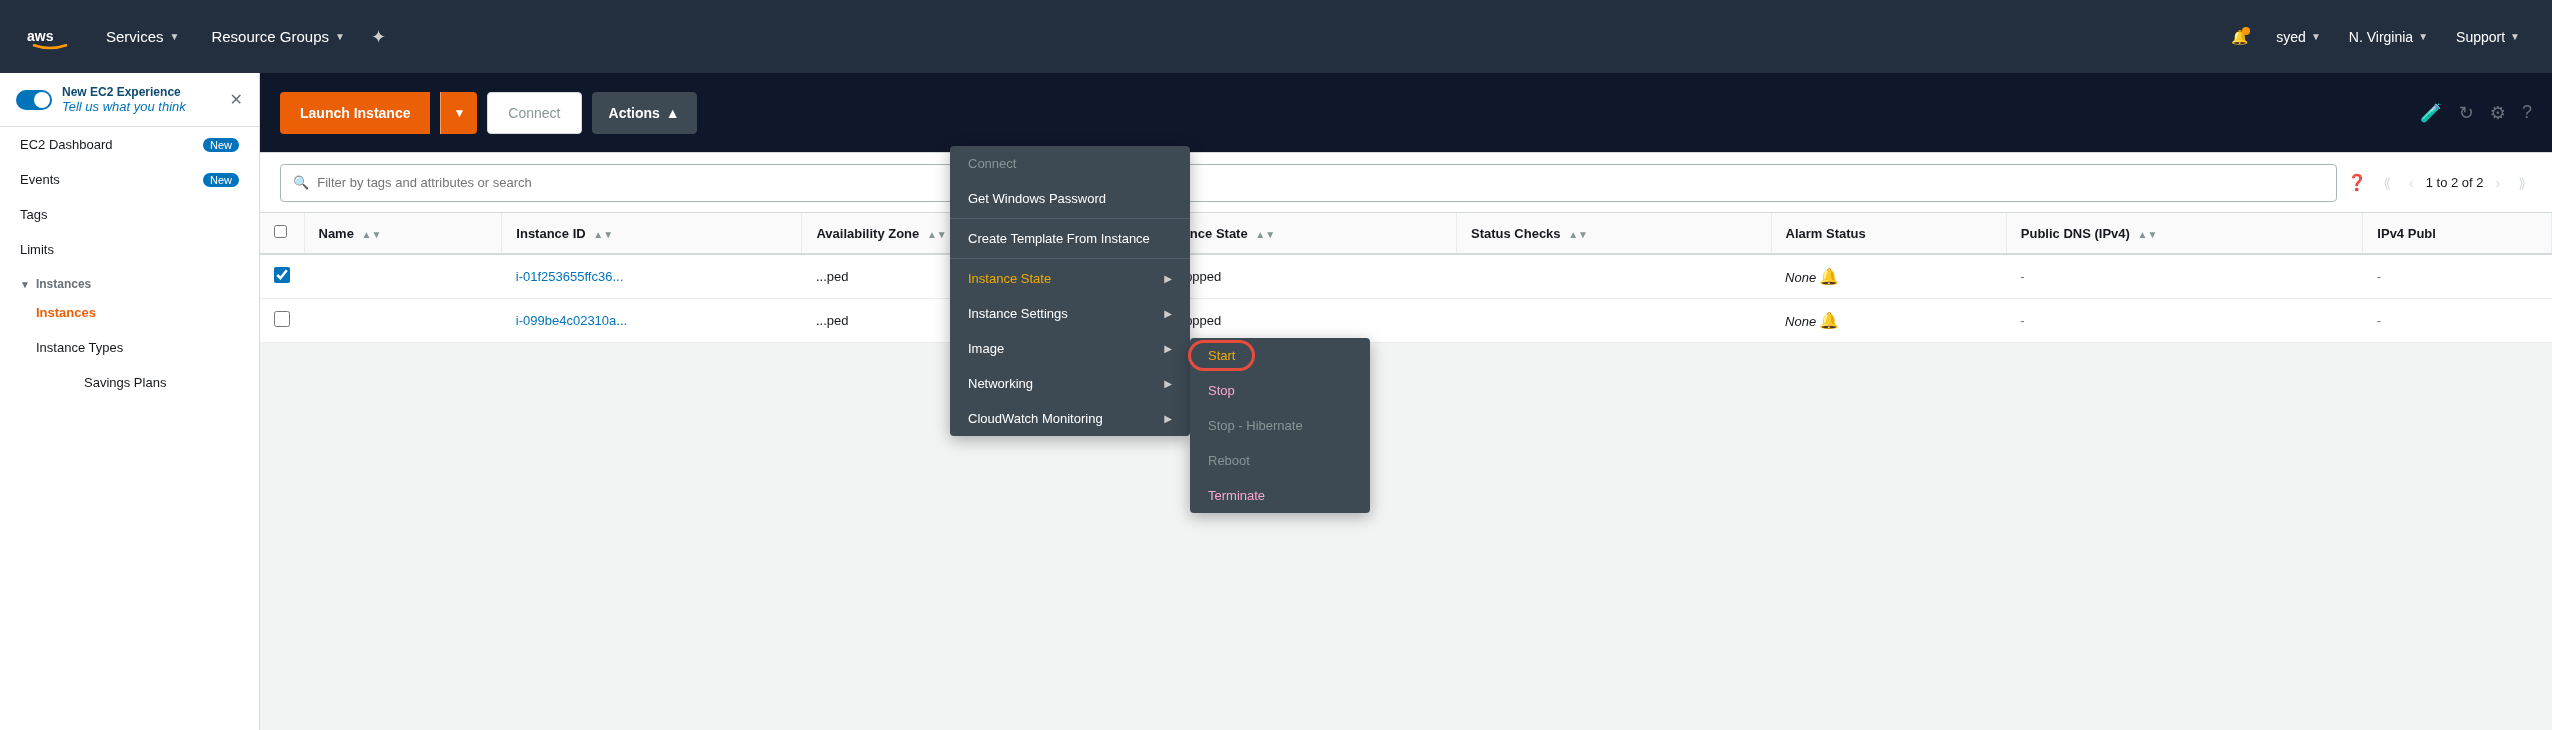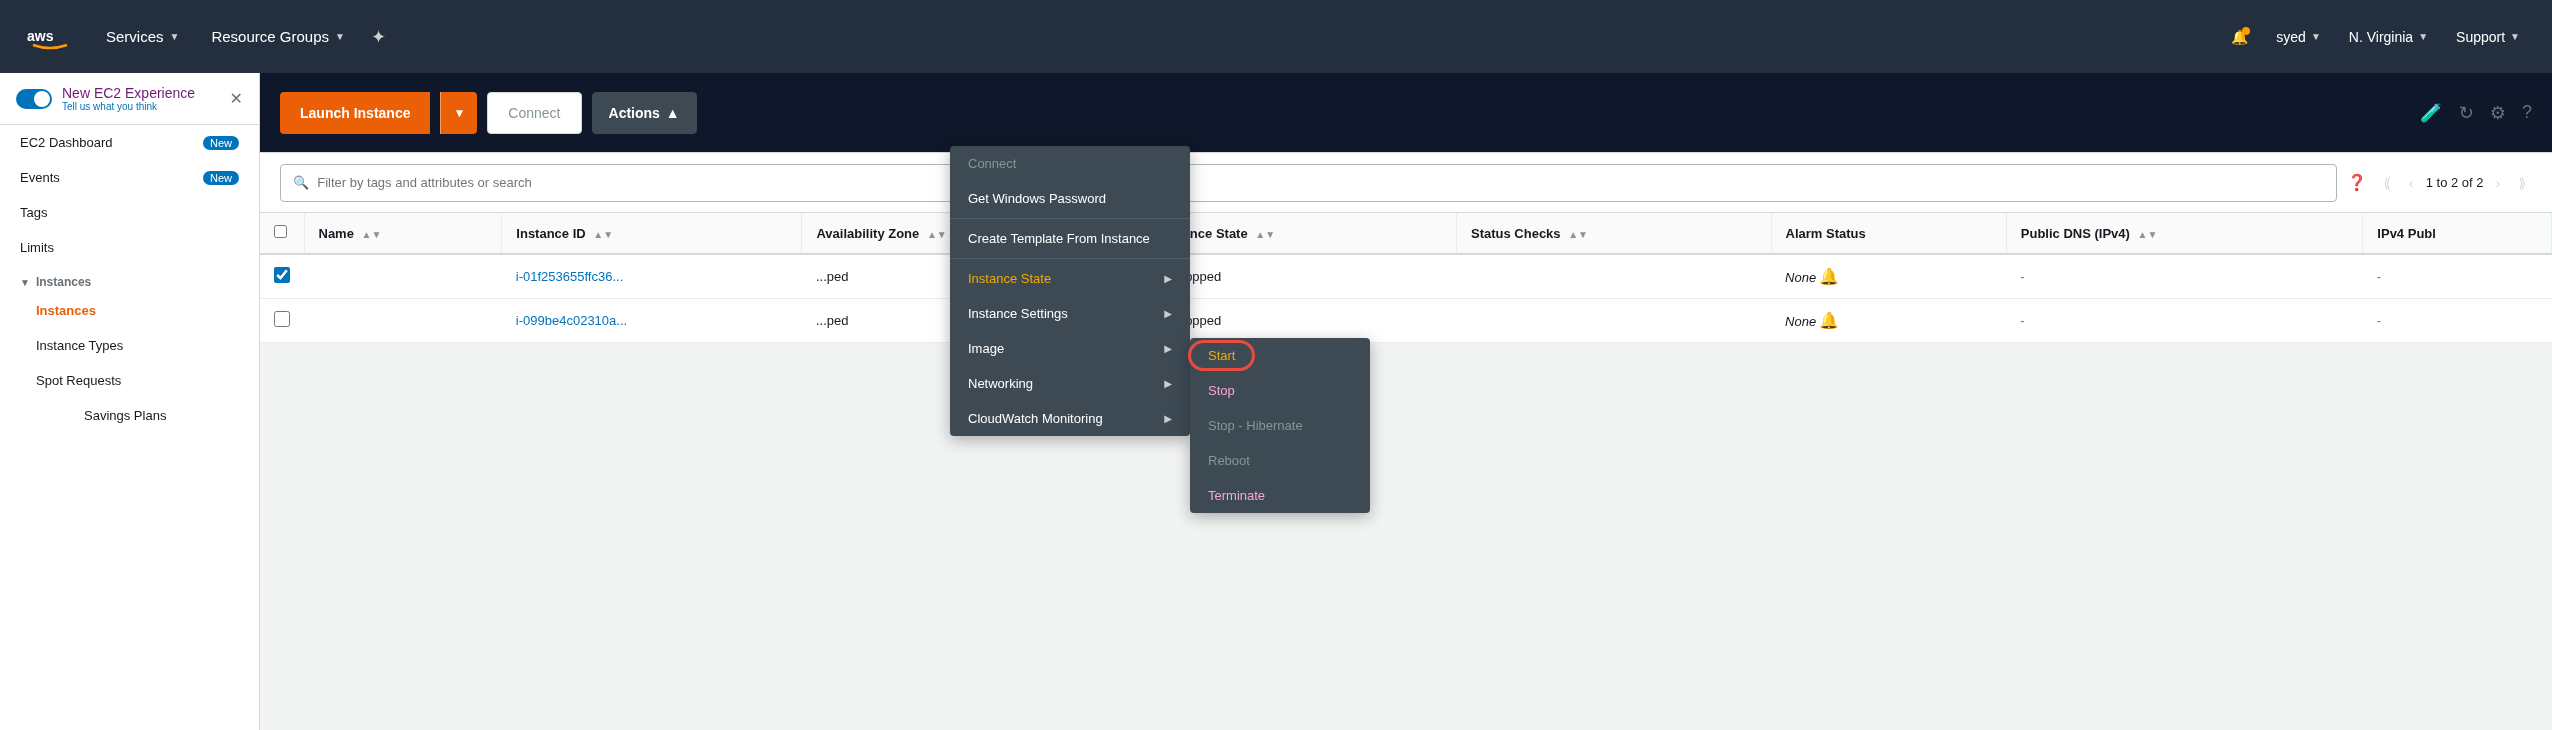--- a/index.html
+++ b/index.html
@@ -97,22 +97,22 @@
     .toggle-knob {
       position: absolute;
       right: 2px;
       top: 2px;
       width: 16px;
       height: 16px;
       background: #fff;
       border-radius: 50%;
     }
     .sidebar-new-exp-text { flex: 1; }
-    .sidebar-new-exp-title { font-size: 14px; font-weight: normal; color: #701a75; }
-    .sidebar-new-exp-link { font-size: 10px; color: #0073bb; cursor: pointer; }
+    .sidebar-new-exp-title { font-size: 12px; font-weight: bold; color: #0c4a6e; }
+    .sidebar-new-exp-link { font-size: 13px; color: #0073bb; cursor: pointer; font-style: italic; }
     .sidebar-close { color: #687078; cursor: pointer; font-size: 16px; }
 
     .sidebar-section-item {
       padding: 10px 20px;
       cursor: pointer;
       display: flex;
       align-items: center;
       justify-content: space-between;
       font-size: 13px;
       color: #16191f;
@@ -450,23 +450,20 @@
 
     <div class="sidebar-group-header">
       <span class="chevron">▼</span>
       <span>Instances</span>
     </div>
     <div class="sidebar-section-item active" style="padding-left:36px;">
       <span>Instances</span>
     </div>
     <div class="sidebar-section-item" style="padding-left:36px;">
       <span>Instance Types</span>
-    </div>
-    <div class="sidebar-section-item" style="padding-left:36px;">
-      <span>Spot Requests</span>
     </div>
     <div class="sidebar-section-item" style="padding-left:56px;margin-left:28px;">
       <span>Savings Plans</span>
     </div>
   </aside>
 
   <main class="main-content">
 
     <div class="toolbar">
       <button class="btn-launch">Launch Instance</button>

